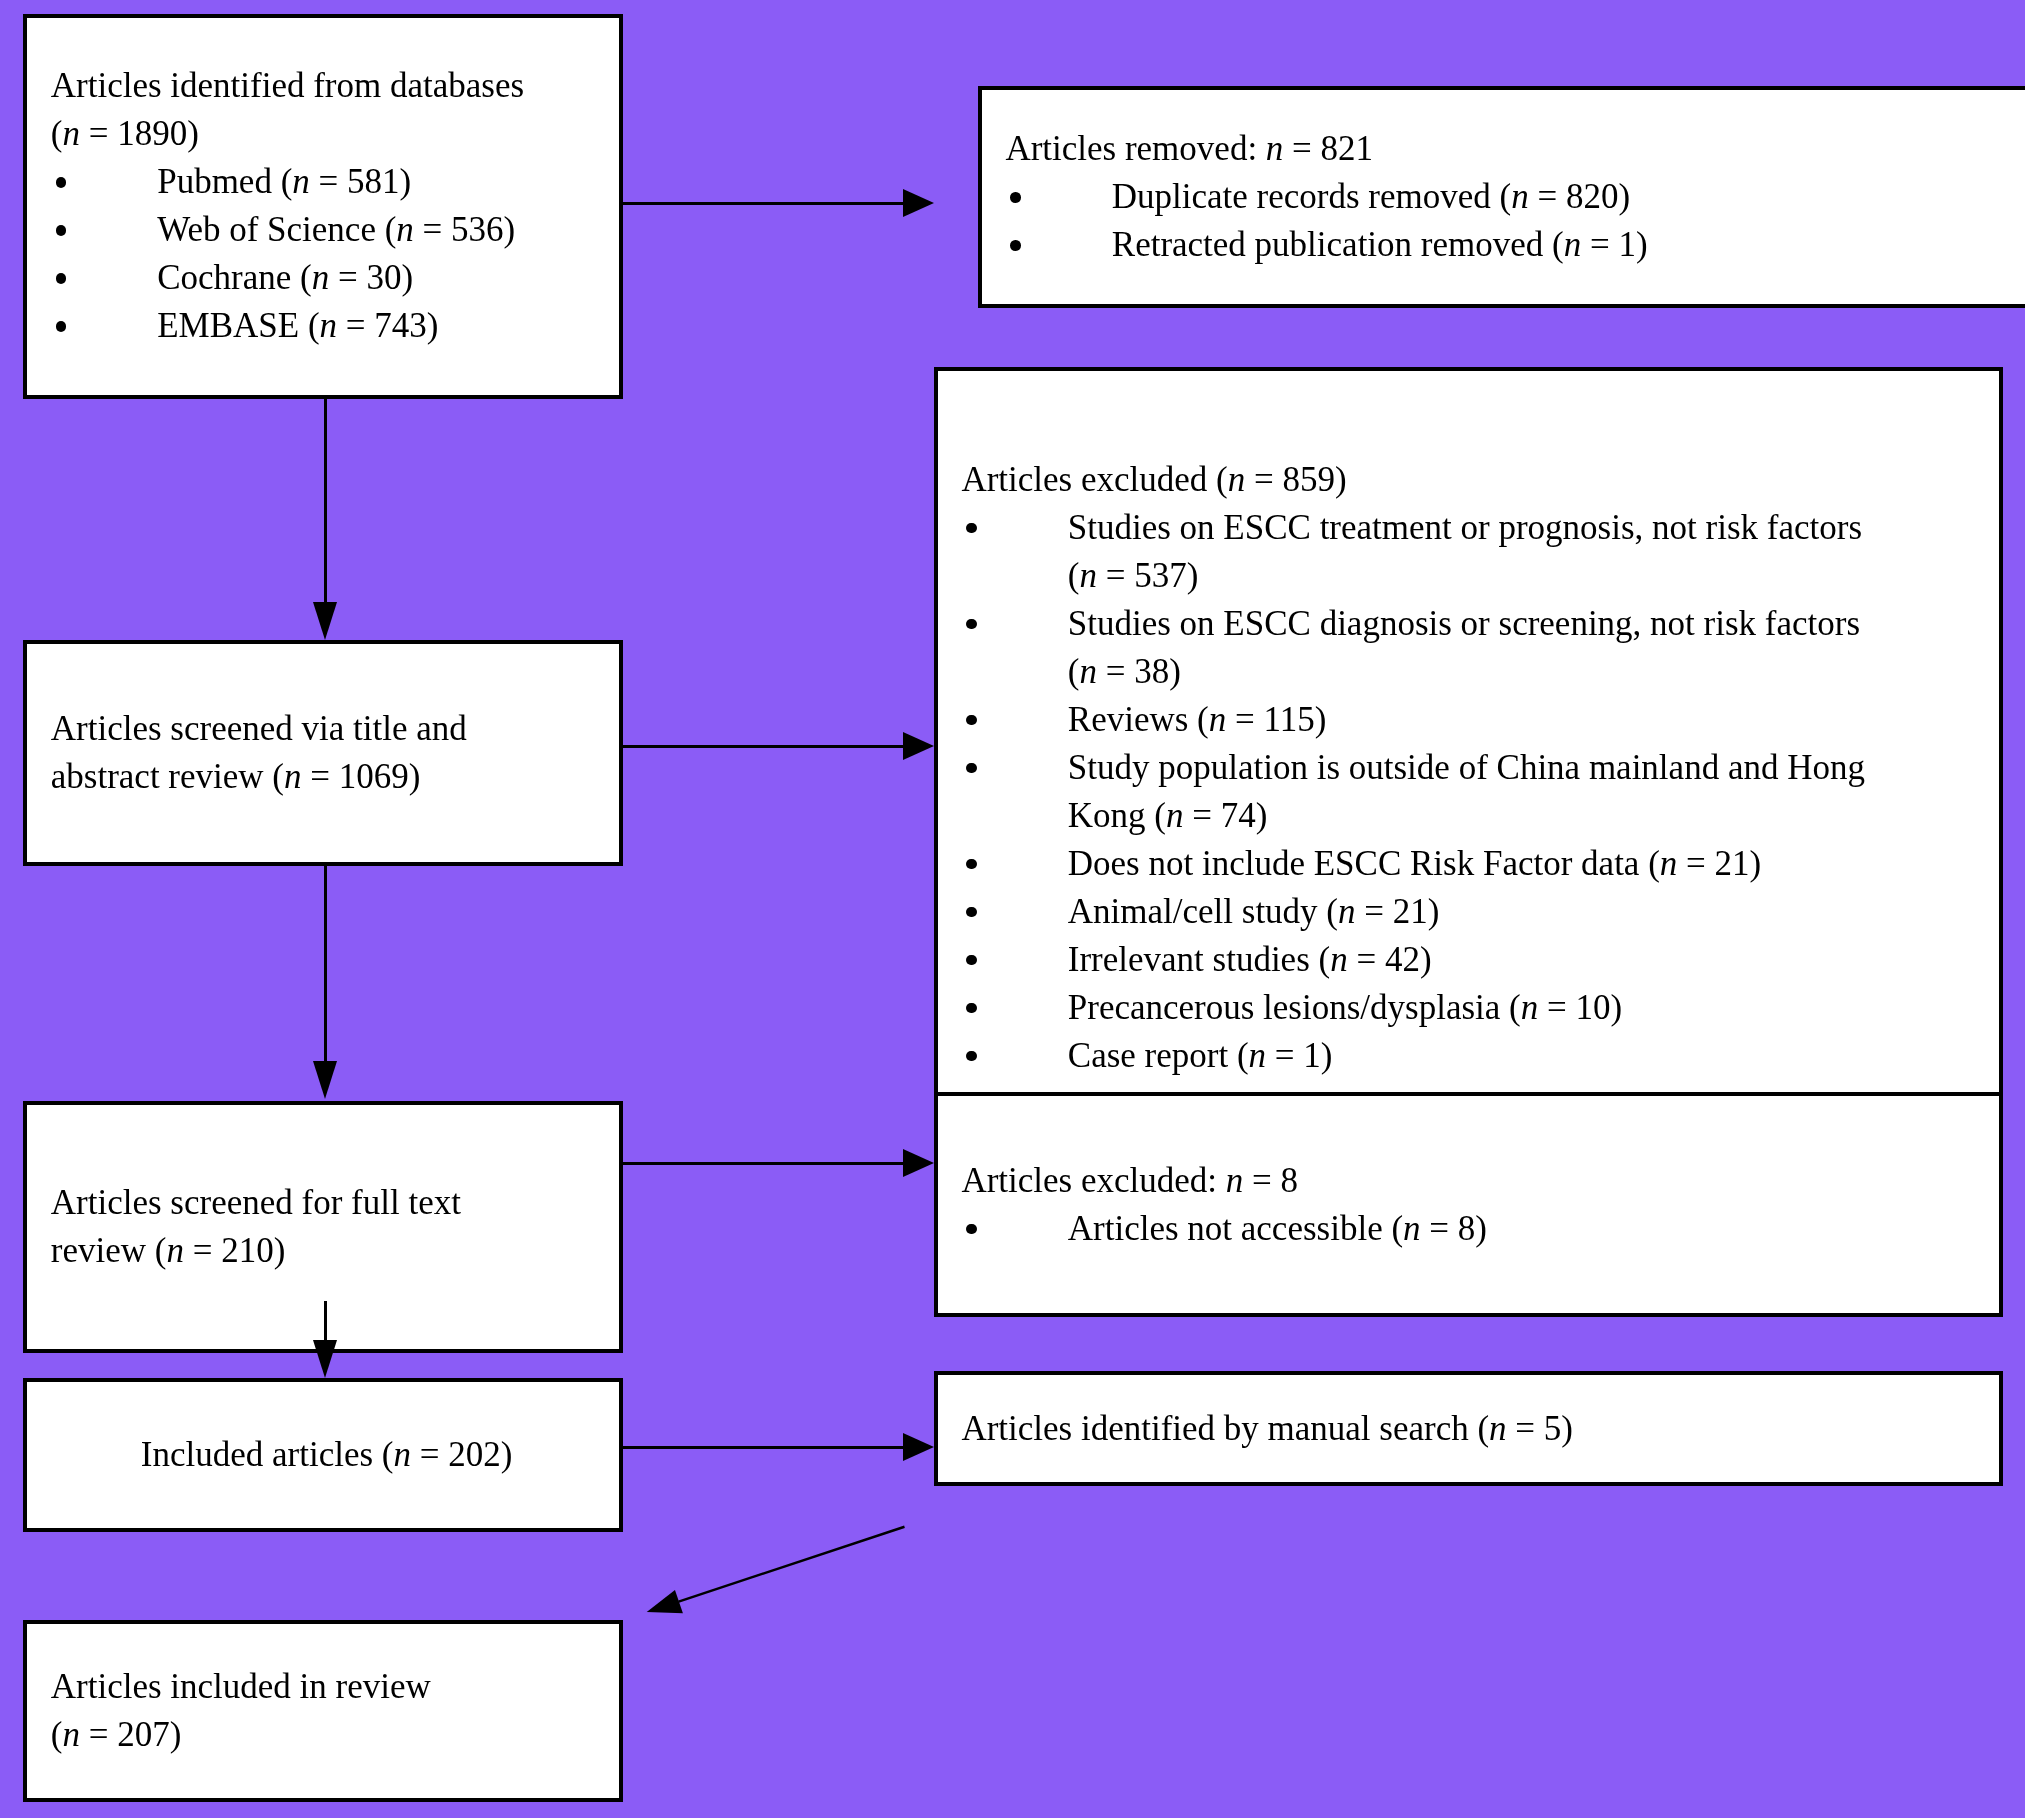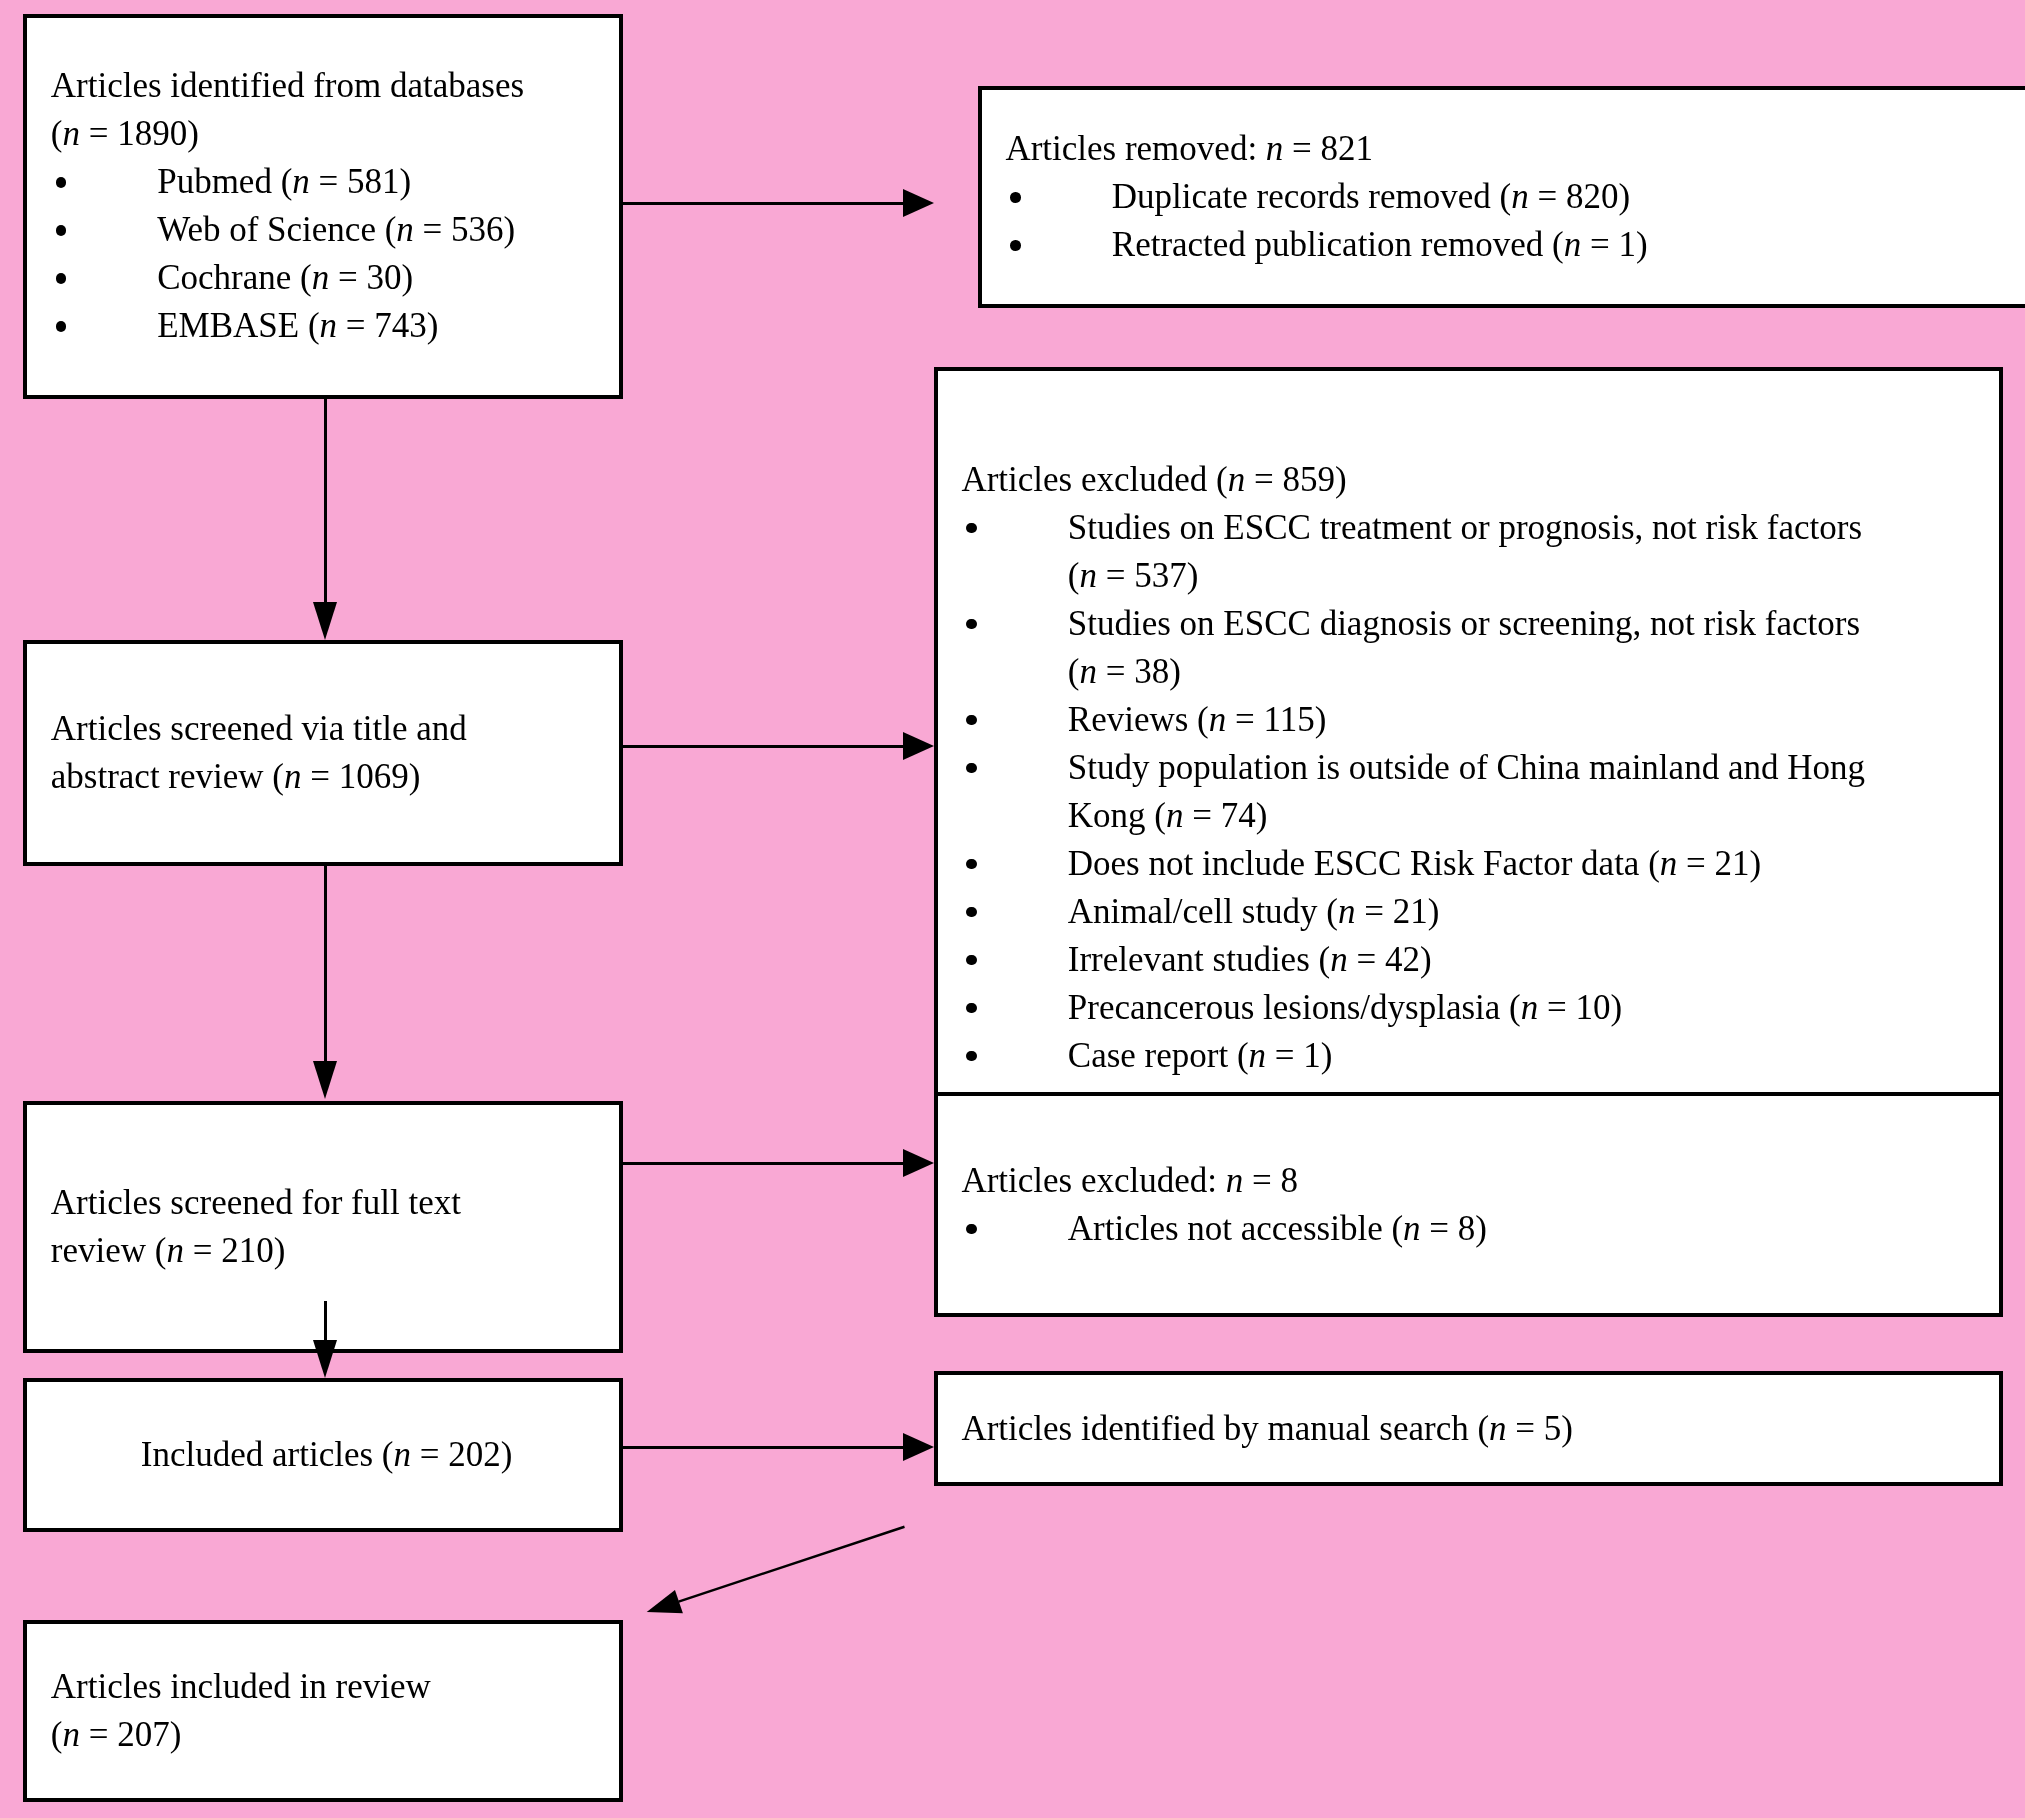--- a/index.html
+++ b/index.html
@@ -5,21 +5,21 @@
   * { box-sizing: border-box; margin: 0; padding: 0; }
   html, body { background: #ffffff; }
   body {
     font-family: "Liberation Serif", "DejaVu Serif", serif;
     color: #000000;
   }
   #page {
     position: relative;
     width: 2025px;
     height: 1818px;
-    background: #f9a8d4;
+    background: #8b5cf6;
     font-size: 35px;
     line-height: 48px;
   }
   .box {
     position: absolute;
     border: 4.3px solid #000000;
     background: #ffffff;
     display: flex;
     flex-direction: column;
     justify-content: center;

